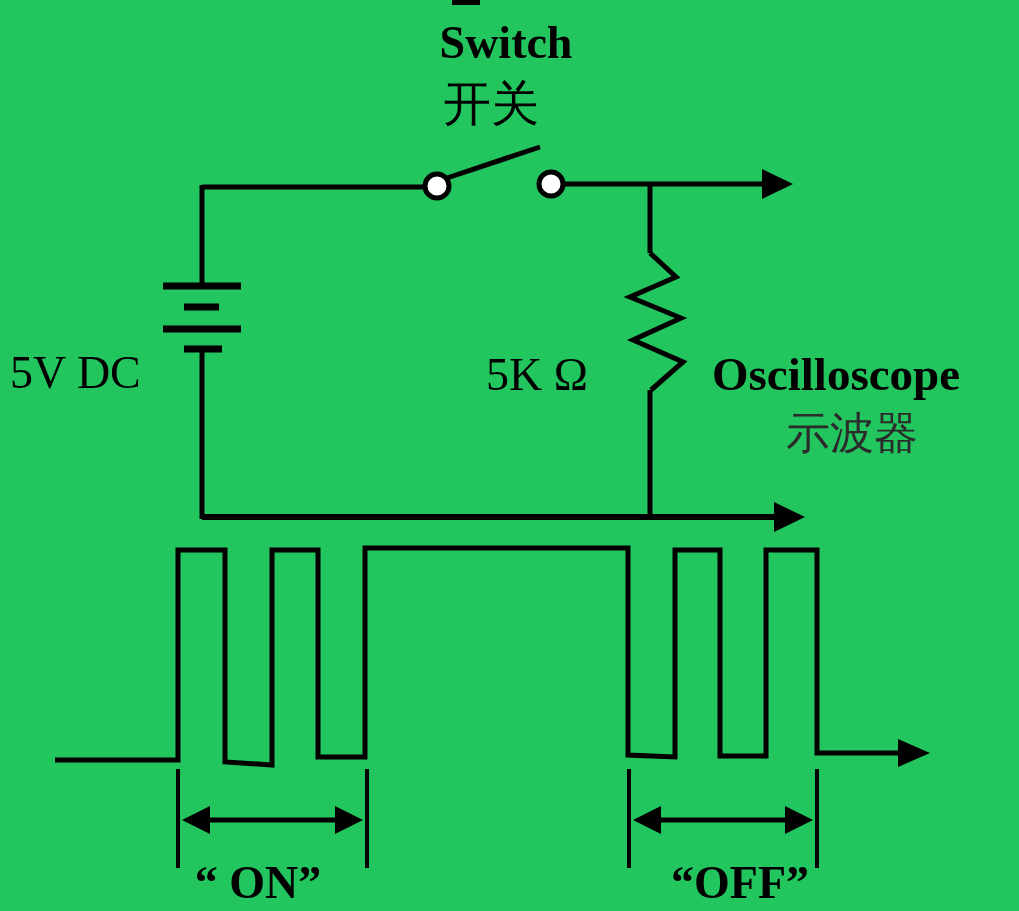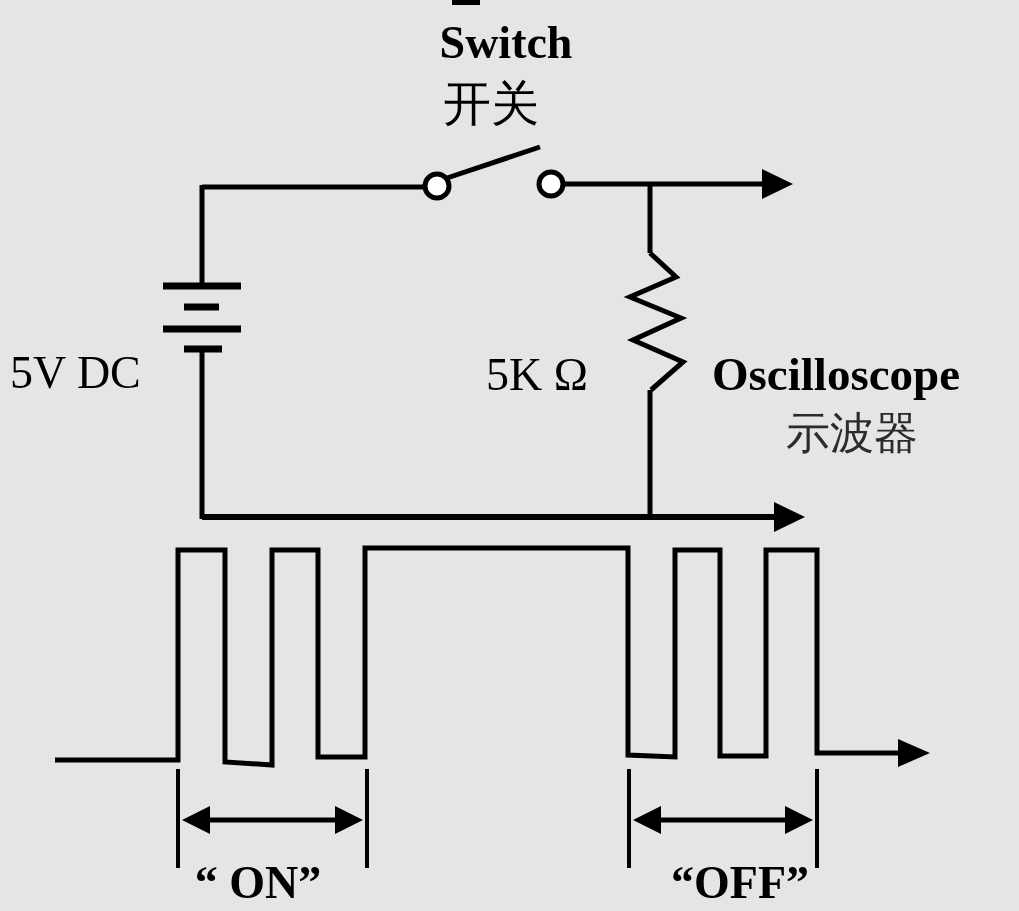--- a/index.html
+++ b/index.html
@@ -4,21 +4,21 @@
 <style>
   html, body {
     margin: 0;
     padding: 0;
     background: #ffffff;
   }
   .stage {
     position: relative;
     width: 1019px;
     height: 911px;
-    background: #e5e5e5;
+    background: #22c55e;
     overflow: hidden;
     font-family: "Liberation Serif", serif;
   }
   svg { display: block; }
   .wire   { stroke: #000; stroke-width: 5; fill: none; stroke-linecap: butt; }
   .plate  { stroke: #000; stroke-width: 7; fill: none; }
   .thick  { stroke: #000; stroke-width: 6; fill: none; }
   .thin   { stroke: #000; stroke-width: 4; fill: none; }
   .head   { fill: #000; stroke: none; }
   .contact { fill: #fff; stroke: #000; stroke-width: 5; }

